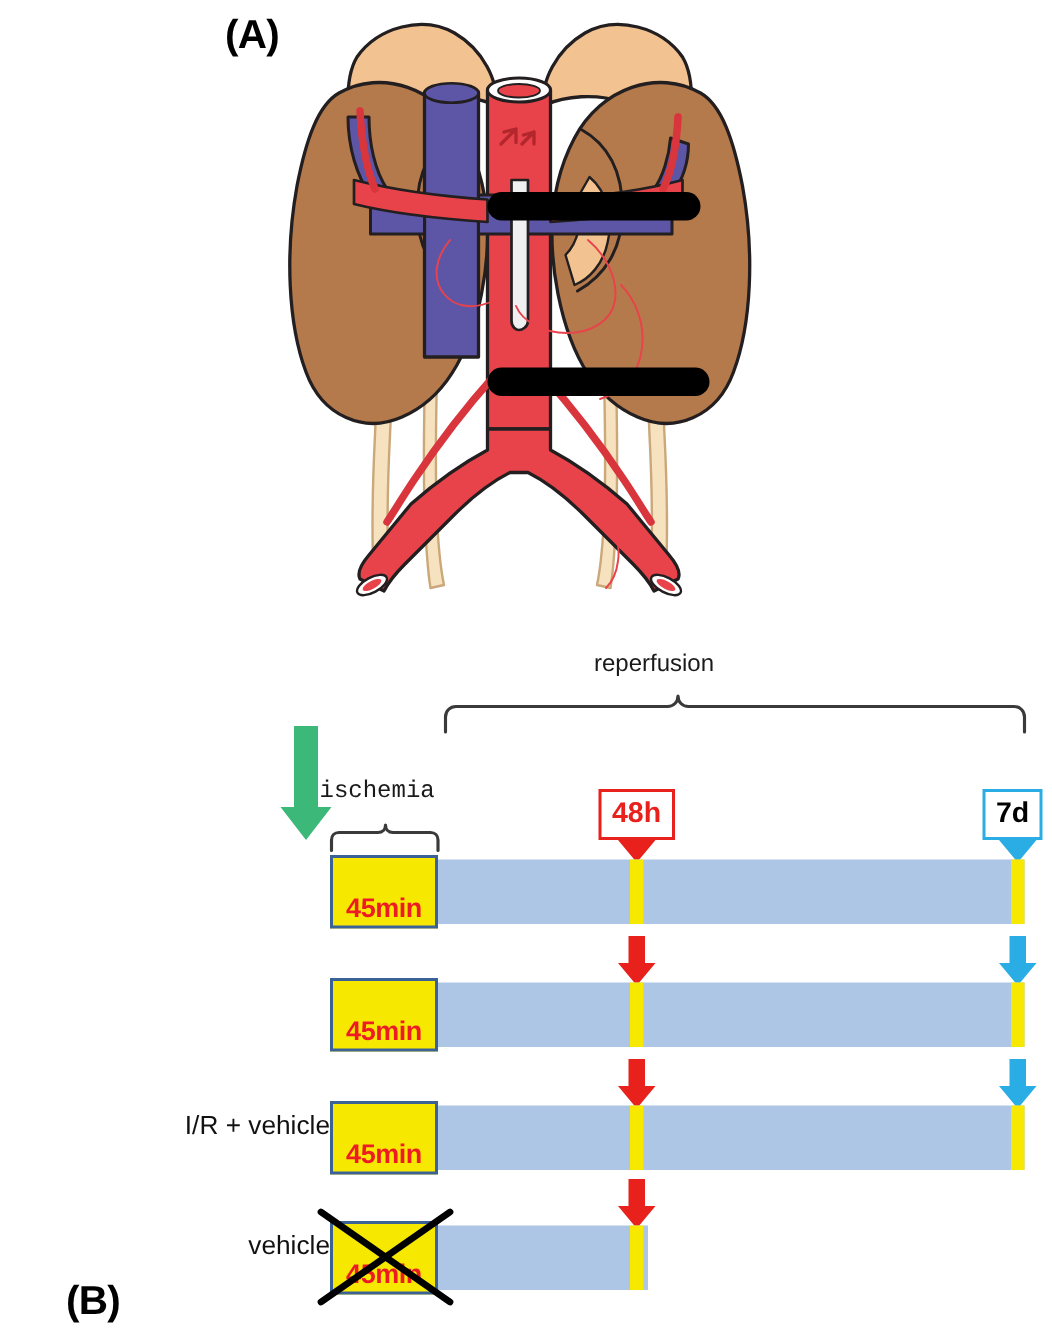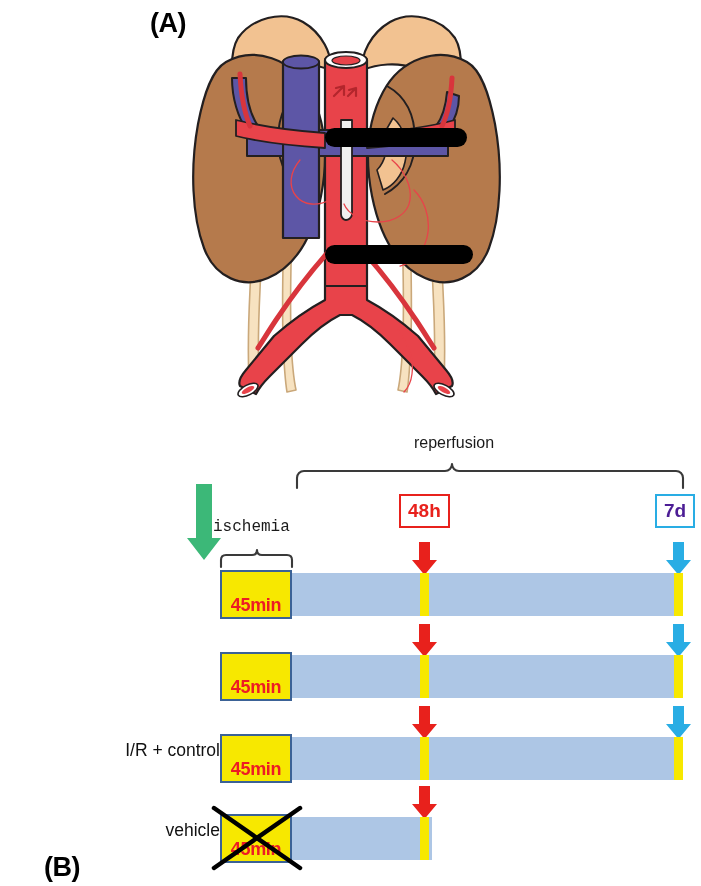--- a/index.html
+++ b/index.html
@@ -54,21 +54,21 @@
   .reperfusion-label {
     position: absolute;
     left: 0; right: 0;
     top: 14px;
     text-align: center;
     font-size: 16px;
     color: #1a1a1a;
   }
   .reperfusion-label .rtext {
     position: absolute;
-    left: 454px;
+    left: 436px;
     top: 0;
     transform: translateX(-50%);
     white-space: nowrap;
   }
 
   .svg-overlay {
     position: absolute;
     left: 0; top: 0;
     width: 701px;
     height: 466px;
@@ -89,31 +89,32 @@
   .tp-chip {
     position: absolute;
     box-sizing: border-box;
     border: 2.5px solid;
     background: #ffffff;
     font-weight: bold;
     font-size: 19px;
     line-height: 1;
     padding: 5px 7px 6px 7px;
     text-align: center;
+    margin-top: 32px;
   }
   #tp-48h {
     left: 399px;
     top: 74px;
     color: #e8211c;
     border-color: #e8211c;
   }
   #tp-7d {
     left: 655px;
     top: 74px;
-    color: #4c1d95;
+    color: #000000;
     border-color: #29ade4;
   }
 
   
   .row {
     position: absolute;
     left: 0;
     width: 701px;
     height: 82px;
   }
@@ -349,21 +350,21 @@
     <div class="row" style="top:230px">
       <div class="reperf-bar" style="left:222px; width:461px"></div>
       <div class="tick-marker" style="left:420px"></div>
       <div class="tick-marker" style="left:674px"></div>
       <div class="ischemia-box">
         <span class="box-text">45min</span>
       </div>
     </div>
 
     <div class="row" style="top:312px">
-      <div class="row-label">I/R + control</div>
+      <div class="row-label">I/R + vehicle</div>
       <div class="reperf-bar" style="left:222px; width:461px"></div>
       <div class="tick-marker" style="left:420px"></div>
       <div class="tick-marker" style="left:674px"></div>
       <div class="ischemia-box">
         <span class="box-text">45min</span>
       </div>
     </div>
 
     <div class="row" style="top:392px">
       <div class="row-label">vehicle</div>

